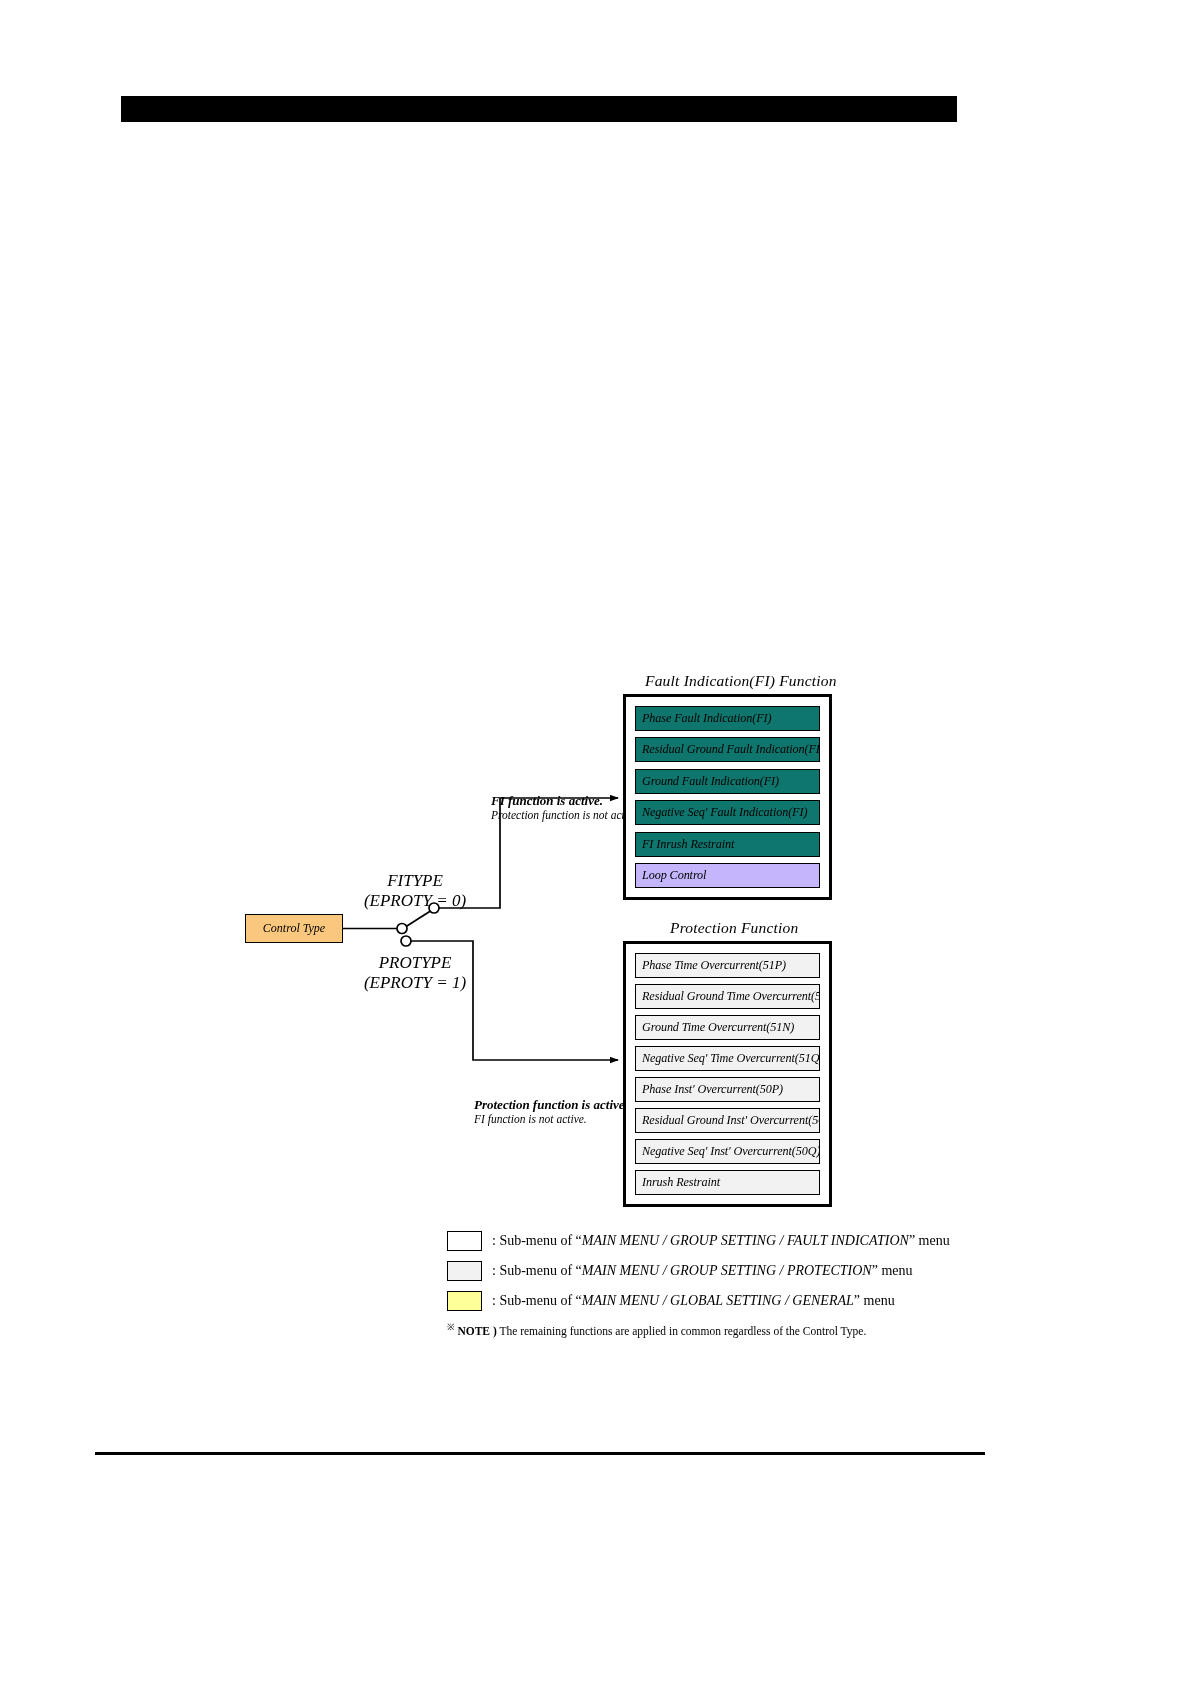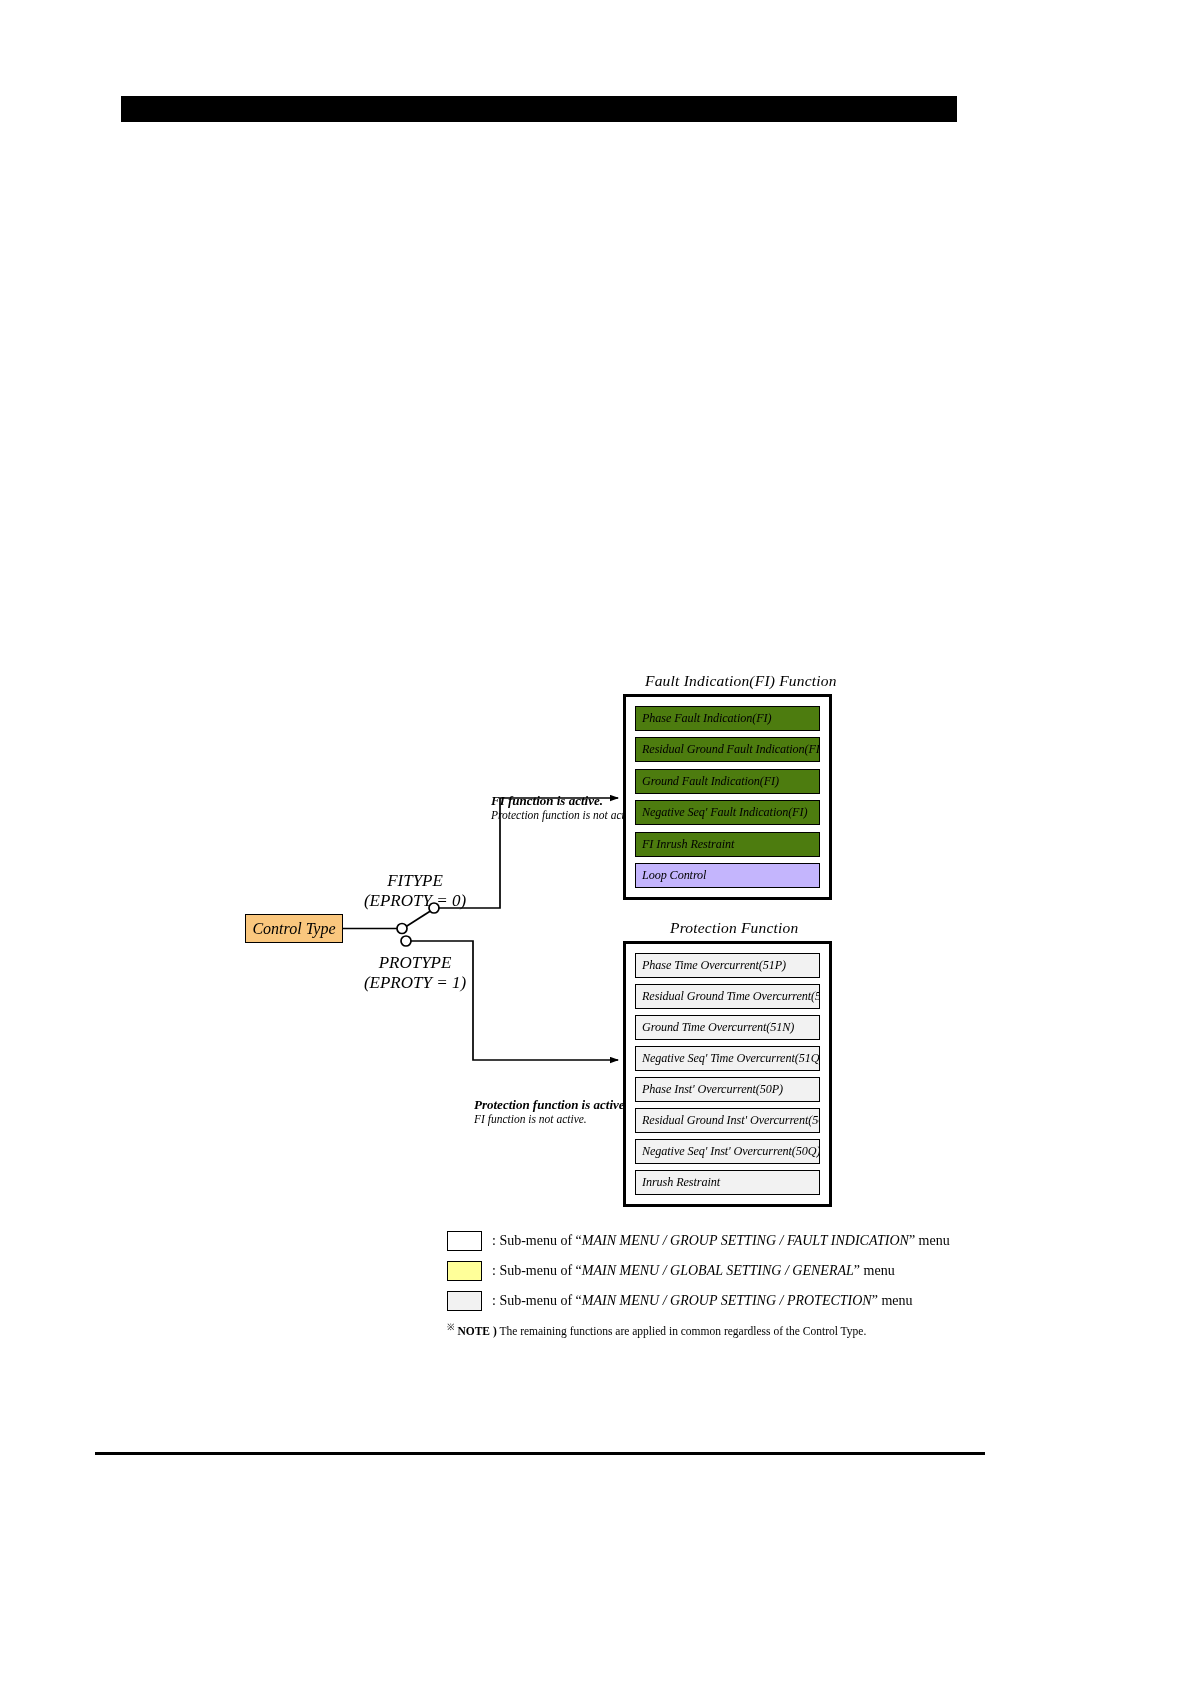--- a/index.html
+++ b/index.html
@@ -91,39 +91,39 @@
     height: 25px;
     display: flex;
     align-items: center;
     padding-left: 6px;
     font-style: italic;
     font-size: 12.2px;
     white-space: nowrap;
     overflow: hidden;
     letter-spacing: -0.1px;
   }
-  .fn-box.white { background: #4d7c0f; text-align: right; }
+  .fn-box.white { background: #0f766e; text-align: right; }
   .fn-box.yellow { background: #c4b5fd; }
   .fn-box.gray  { background: #f2f2f2; }
 
   
   #control-type {
     position: absolute;
     left: 245px;
     top: 914px;
     width: 98px;
     height: 29px;
     background: #fac77e;
     border: 1.3px solid #000000;
     box-sizing: border-box;
     display: flex;
     align-items: center;
     justify-content: center;
     font-style: italic;
-    font-size: 16px;
+    font-size: 12px;
   }
 
   
   .switch-label {
     position: absolute;
     text-align: center;
     font-style: italic;
     font-size: 17px;
     line-height: 1.18;
     white-space: nowrap;
@@ -269,25 +269,25 @@
   </div>
 
 </div>
 
 <div class="legend" id="legend">
     <div class="legend-row">
       <div class="legend-swatch white"></div>
       <div class="legend-text"><span>: Sub-menu of  “</span><span class="path">MAIN MENU / GROUP SETTING / FAULT INDICATION</span><span>”  menu</span></div>
     </div>
     <div class="legend-row">
+      <div class="legend-swatch gray"></div>
+      <div class="legend-text"><span>: Sub-menu of  “</span><span class="path">MAIN MENU / GROUP SETTING / PROTECTION</span><span>”  menu</span></div>
+    </div>
+    <div class="legend-row">
       <div class="legend-swatch yellow"></div>
       <div class="legend-text"><span>: Sub-menu of  “</span><span class="path">MAIN MENU / GLOBAL SETTING / GENERAL</span><span>”  menu</span></div>
-    </div>
-    <div class="legend-row">
-      <div class="legend-swatch gray"></div>
-      <div class="legend-text"><span>: Sub-menu of  “</span><span class="path">MAIN MENU / GROUP SETTING / PROTECTION</span><span>”  menu</span></div>
     </div>
   </div>
 
 <div class="note-line">
   <span class="star">※</span>
   <span class="note-kw">NOTE )</span><span> The remaining functions are applied in common regardless of the Control Type.</span>
 </div>
 
 </body></html>

